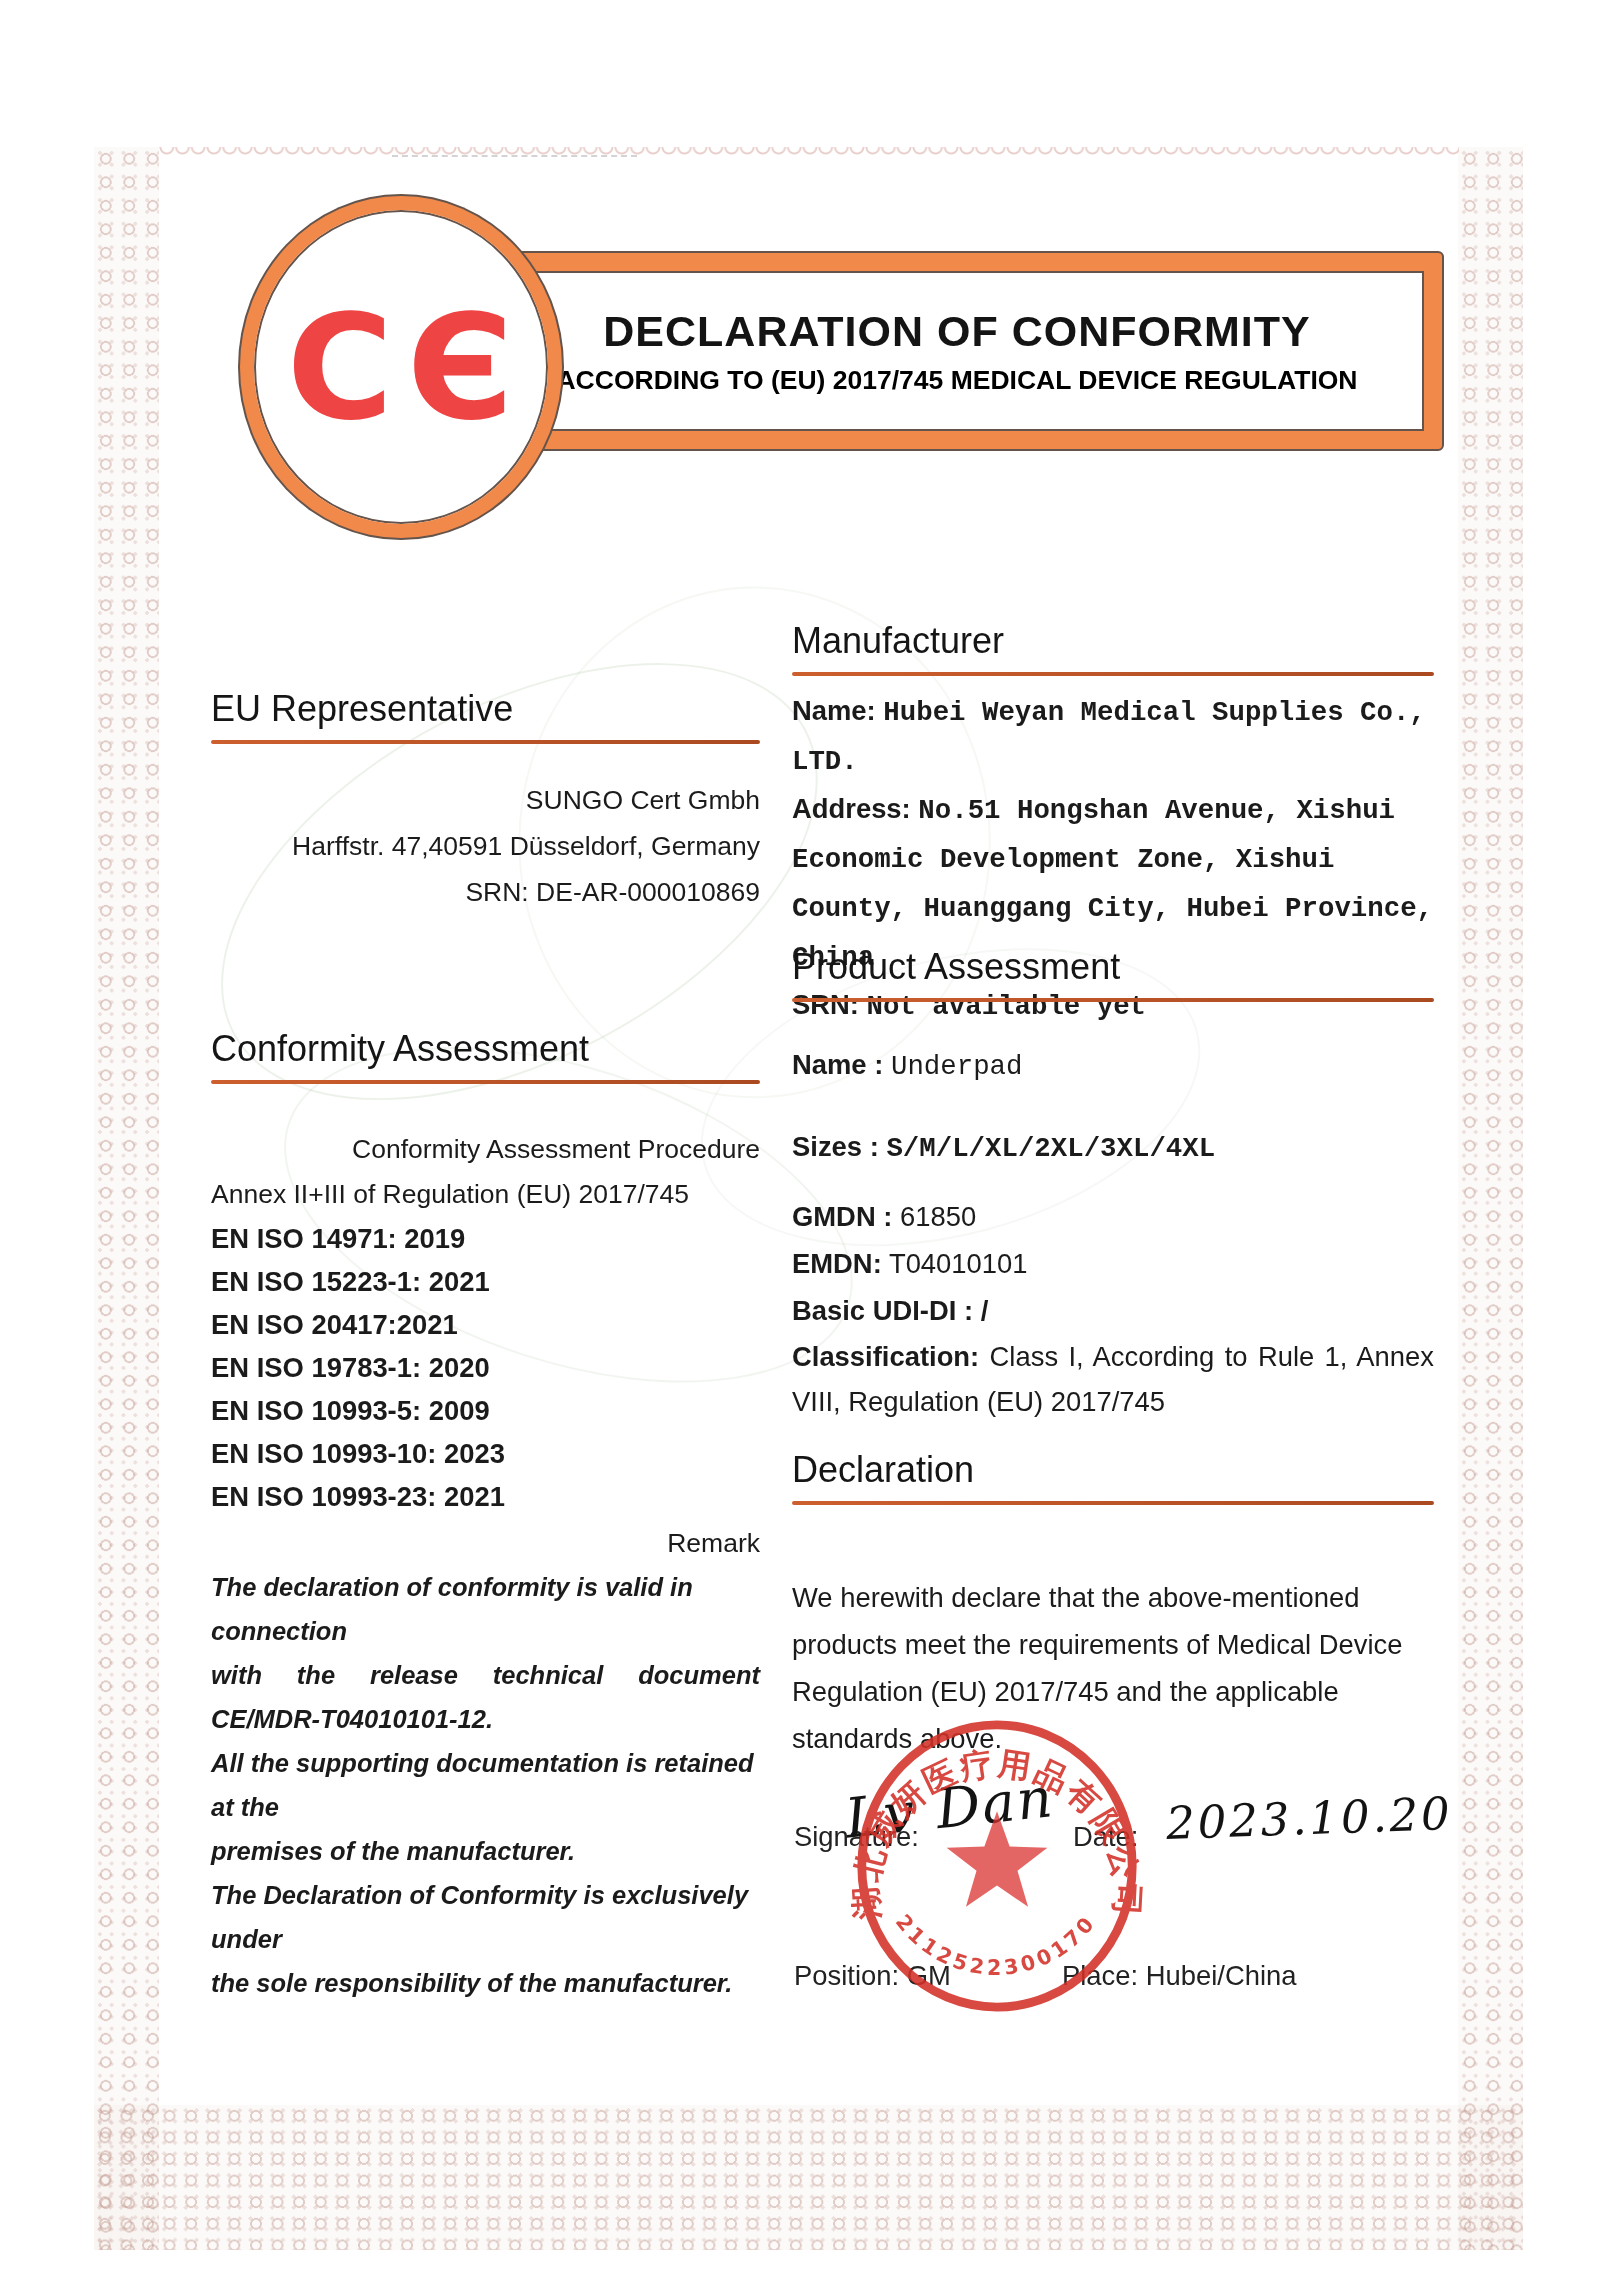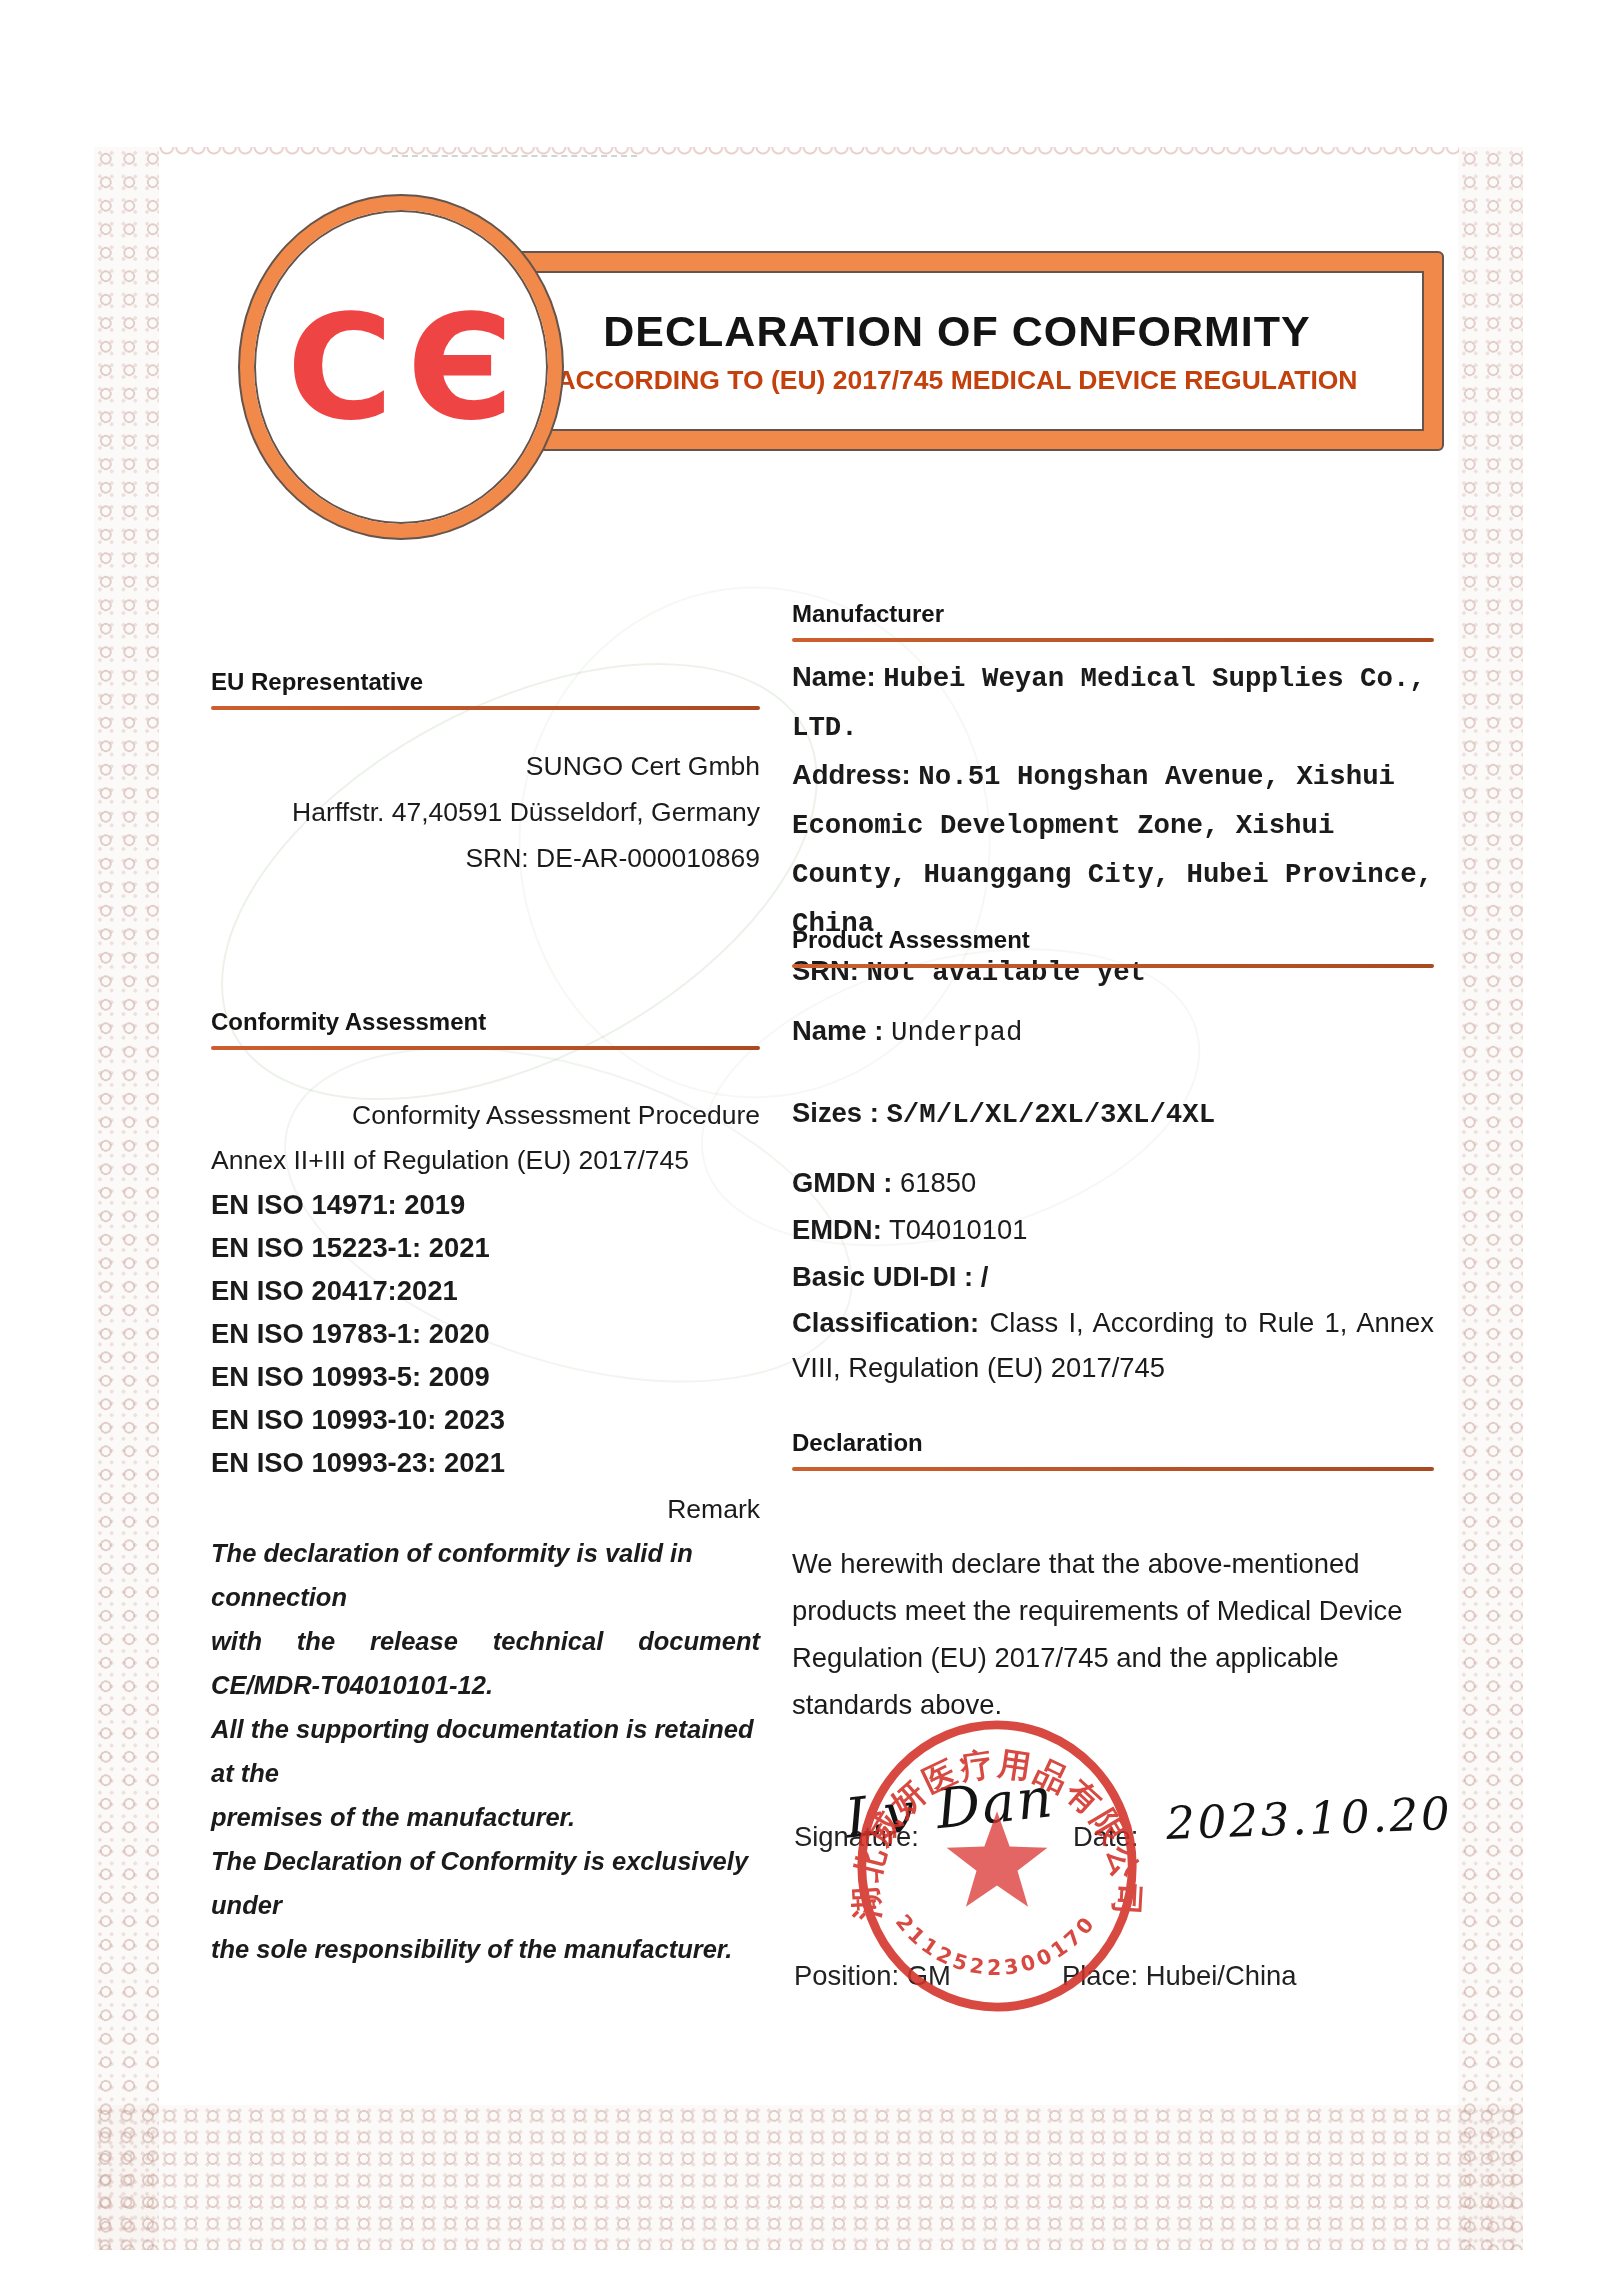--- a/index.html
+++ b/index.html
@@ -39,33 +39,33 @@
   .banner {
     position:absolute; left:470px; top:251px; width:970px; height:196px;
     background:#f1894a; border:2px solid #64544c; border-radius:5.9px; z-index:1;
   }
   .banner-inner {
     position:absolute; left:17.6px; right:17.6px; top:17.6px; bottom:17.6px;
     background:#ffffff; border:2px solid #64544c;
     display:flex; flex-direction:column; align-items:center; justify-content:center; gap:9px;
   }
   .banner-title { font-size:43px; font-weight:bold; letter-spacing:1px; color:#141414; }
-  .banner-subtitle { font-size:26.5px; font-weight:bold; color:#c2410c; }
+  .banner-subtitle { font-size:26.5px; font-weight:bold; color:#000000; }
   .ce-badge {
     position:absolute; left:240px; top:196px; width:294px; height:314px;
     background:#ffffff; border:14.7px solid #f1894a; border-radius:50%;
     box-shadow:0 0 0 2px #64544c, inset 0 0 0 2px #64544c;
     z-index:2; display:flex; align-items:center; justify-content:center;
   }
   .ce-text { font-family:"DejaVu Sans", sans-serif; font-size:145px; font-weight:bold;
     color:#ef4444; letter-spacing:13.7px; transform:translateX(5.9px); }
 
   
   .section { position:absolute; }
-  .heading { font-size:24px; font-weight:bold; color:#151515; }
+  .heading { font-size:36px; font-weight:normal; color:#151515;margin-top:20px; }
   .rule { height:3.9px; background:linear-gradient(90deg,#cd5f2e,#aa4a21); margin-top:9.8px; border-radius:2px; }
 
   .col-left  { left:211px; width:549px; }
   .col-right { left:792px; width:642px; }
 
   .line { font-size:26.5px; line-height:46px; font-weight:normal;text-align:right; }
   .body-line { font-size:27.4px; line-height:47px; }
   .label { font-weight:bold; }
   .serif { font-family:Liberation Mono, monospace; font-weight:bold; }
 

